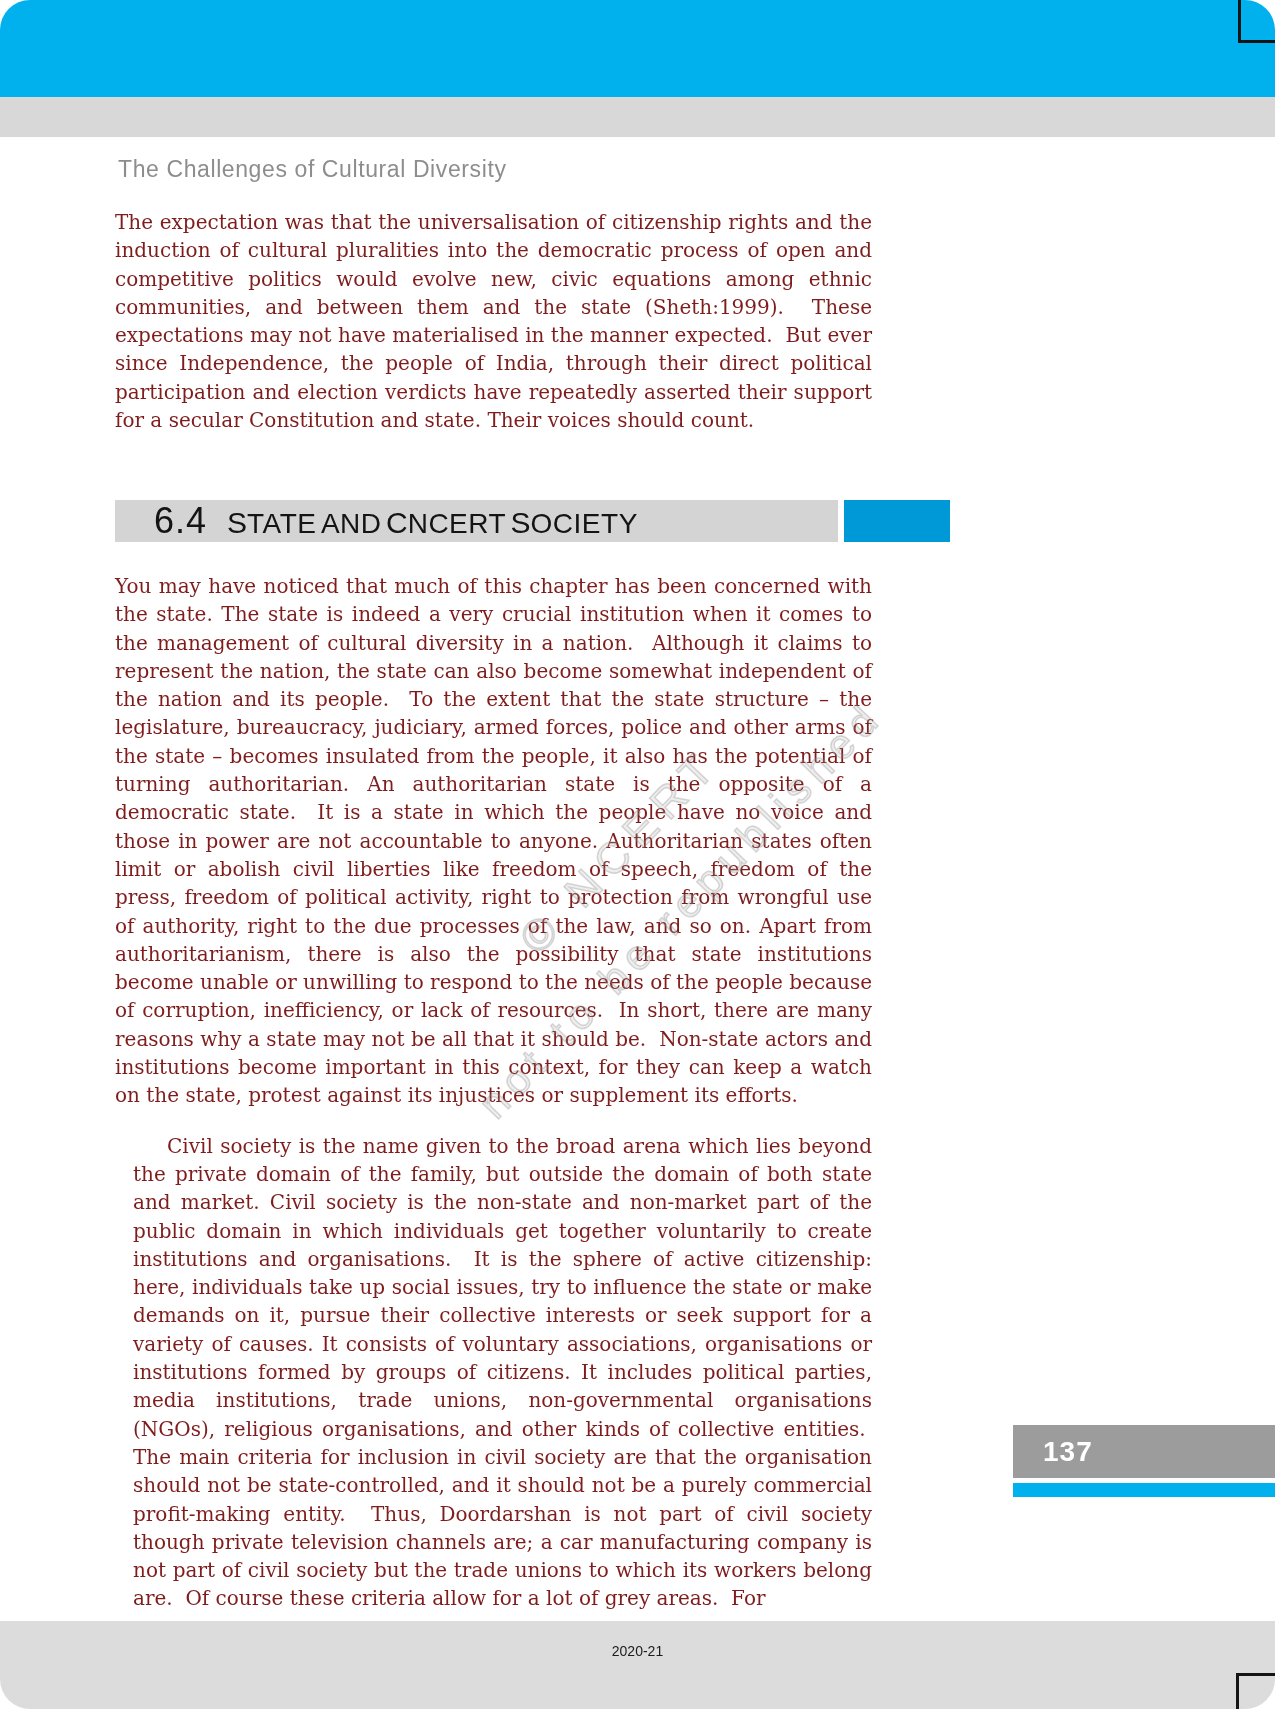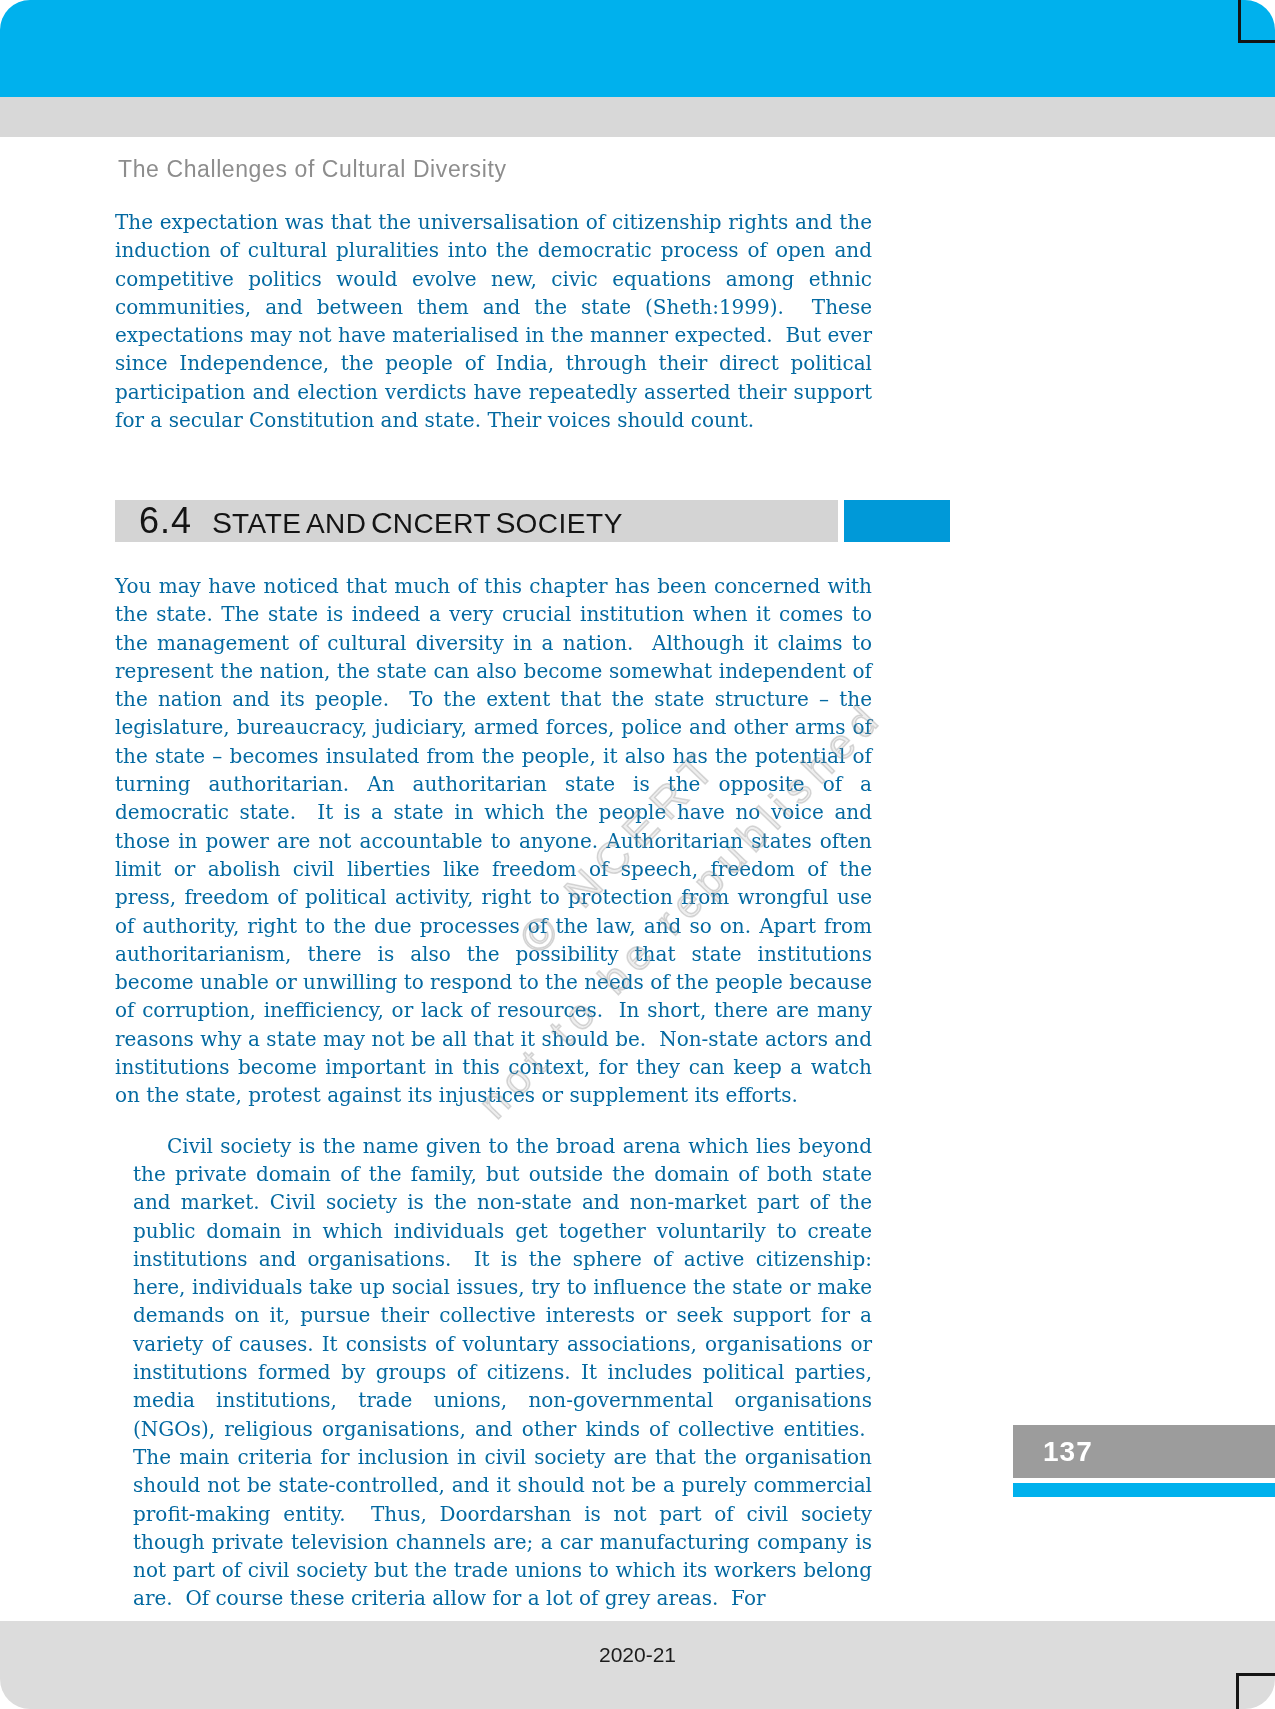--- a/index.html
+++ b/index.html
@@ -21,41 +21,41 @@
   
   .running-header{
     position:absolute;left:118px;top:156px;
     font-family:"Liberation Sans", sans-serif;
     font-size:23px;font-weight:400;letter-spacing:0.6px;
     color:#8d8d8d;
   }
   
   .textblock{position:absolute;left:115px;width:757px;}
   .para{
-    font-size:20px;line-height:28.3px;color:#0369a1;
+    font-size:20px;line-height:28.3px;color:#7f1d1d;
     text-align:justify;
   }
   .para + .para{margin-top:22px;}
   .para.indent{text-indent:34px;margin-left:18px;}
   .para b{font-weight:400;}
   #intro-block{top:208px;}
   #body-block{top:572px;}
   
   .section-heading{
     position:absolute;left:115px;top:500px;height:42px;width:835px;
   }
   .heading-bar-gray{
     position:absolute;left:0;top:0;width:723px;height:42px;background:#d4d4d4;
     display:flex;align-items:center;
   }
   .heading-bar-cyan{position:absolute;left:729px;top:0;width:106px;height:42px;background:#0099d8;}
   .heading-text{
     font-family:"Liberation Sans", sans-serif;
     color:#141414;white-space:nowrap;
-    padding-left:24px;display:flex;align-items:baseline;
+    padding-left:39px;display:flex;align-items:baseline;
   }
   .heading-num{font-size:36px;font-weight:400;margin-right:20px;letter-spacing:1px;}
   .hc-big{font-size:30px;font-weight:400;}
   .hc-small{font-size:28px;font-weight:400;letter-spacing:0.5px;}
   .heading-title{font-weight:400;}
   .heading-title span{vertical-align:baseline;}
   
   .watermark{
     position:absolute;left:330px;top:650px;width:640px;height:460px;
     display:flex;flex-direction:column;align-items:center;justify-content:center;
@@ -76,21 +76,21 @@
   .pagenum-text{
     font-family:Liberation Sans, sans-serif;
     font-size:28px;font-weight:700;color:#ffffff;
     padding-left:30px;letter-spacing:1px;
   }
   .pagenum-strip{position:absolute;left:1013px;top:1483px;width:262px;height:14px;background:#00b1ed;}
   
   .footer-band{position:absolute;left:0;top:1621px;width:1275px;height:88px;background:#dcdcdc;}
   .footer-text{
     position:absolute;left:0;top:1643px;width:1275px;text-align:center;
-    font-family:"Liberation Sans", sans-serif;font-size:21px;color:#1c1c1c;
+    font-family:"Liberation Sans", sans-serif;font-size:14px;color:#1c1c1c;
   }
 </style>
 </head>
 <body>
 
 <div id="page">
 
   <div class="band-cyan"></div>
   <div class="band-gray"></div>
   <div class="corner-mark corner-top-right"></div>

